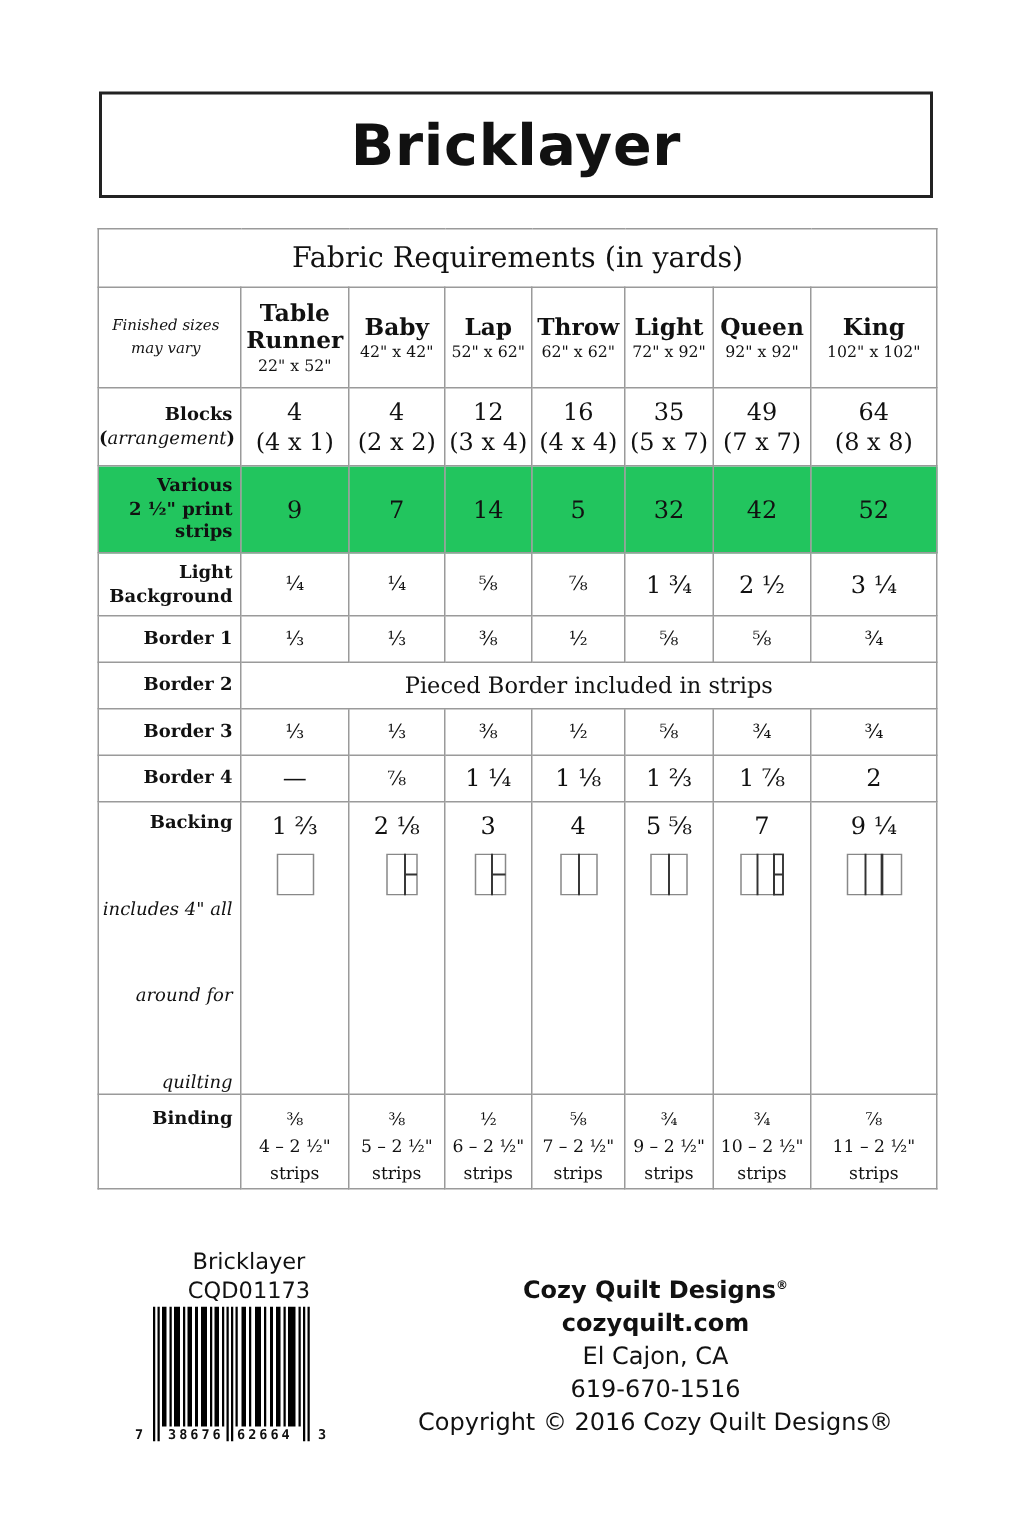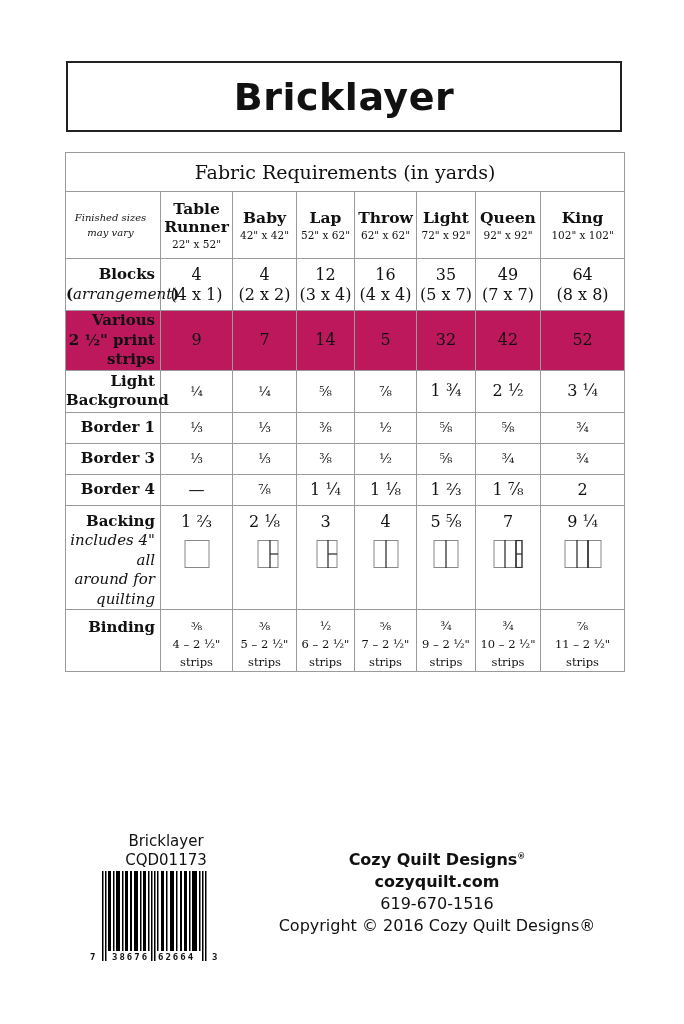--- a/index.html
+++ b/index.html
@@ -16,27 +16,27 @@
 
   table.req {
     position: absolute; left: 65px; top: 152px; width: 559px;
     border-collapse: collapse; table-layout: fixed;
     font-family: "DejaVu Serif", serif;
   }
   table.req td, table.req th {
     border: 1.5px solid #9a9a9a; text-align: center; vertical-align: middle; padding: 0;
   }
   .caption-cell { height: 38px; font-size: 19px; font-weight: normal; margin-top: 32px; }
-  .rowhead { text-align: right !important; padding-right: 5px !important; font-weight: bold; font-size: 15px; line-height: 1.3; }
-  .rowhead i, .rowhead .it { font-style: italic; font-weight: normal; }
+  .rowhead { text-align: right !important; padding-right: 5px !important; font-weight: bold; font-size: 12px; line-height: 1.3; }
+  .rowhead i, .rowhead .it { font-style: italic; font-weight: normal; margin-top: 42px; }
   .colhead .name { font-weight: bold; font-size: 15.5px; line-height: 1.15; }
   .colhead .size { font-size: 10.5px; margin-top: 2px; }
   .num { font-size: 16px; line-height: 1.25; }
   .frac { font-size: 13px; }
-  .shade td { background: #be185d; }
+  .shade td { background: #22c55e; }
   .binding { font-size: 11.5px; line-height: 1.55; vertical-align: top !important; padding-top: 8px !important; }
   .backing-cell { vertical-align: top !important; padding-top: 6px !important; }
   .backing-cell .num { margin-bottom: 8px; }
   .diagram { display: inline-block; width: 34px; height: 28px; }
   .finished { font-style: italic; font-weight: normal; font-size: 10px; text-align: right; line-height: 1.5; }
 
   .footer-left {
     position: absolute; left: 96px; top: 832px; width: 140px; text-align: center;
     font-family: "DejaVu Sans", sans-serif; font-size: 15px; line-height: 19px;
   }
@@ -171,20 +171,24 @@
   </tr>
   <tr style="height:31px">
     <td class="rowhead">Border 1</td>
     <td class="frac">⅓</td>
     <td class="frac">⅓</td>
     <td class="frac">⅜</td>
     <td class="frac">½</td>
     <td class="frac">⅝</td>
     <td class="frac">⅝</td>
     <td class="frac">¾</td>
+  </tr>
+  <tr style="height:31px">
+    <td class="rowhead">Border 2</td>
+    <td colspan="7" style="font-size:15px">Pieced Border included in strips</td>
   </tr>
   <tr style="height:31px">
     <td class="rowhead">Border 3</td>
     <td class="frac">⅓</td>
     <td class="frac">⅓</td>
     <td class="frac">⅜</td>
     <td class="frac">½</td>
     <td class="frac">⅝</td>
     <td class="frac">¾</td>
     <td class="frac">¾</td>
@@ -324,15 +328,16 @@
   </g>
 </svg>
 <div class="bc-digits" style="left:90px">7</div>
 <div class="bc-digits" style="left:112px; letter-spacing:2px">38676</div>
 <div class="bc-digits" style="left:158px; letter-spacing:2px">62664</div>
 <div class="bc-digits" style="left:212px">3</div>
 
 <div class="footer-right">
   <div class="brand"><span>Cozy Quilt Designs</span><sup>®</sup></div>
   <div class="site">cozyquilt.com</div>
+  <div>El Cajon, CA</div>
   <div>619-670-1516</div>
   <div>Copyright © 2016 Cozy Quilt Designs®</div>
 </div>
 
 </body></html>

